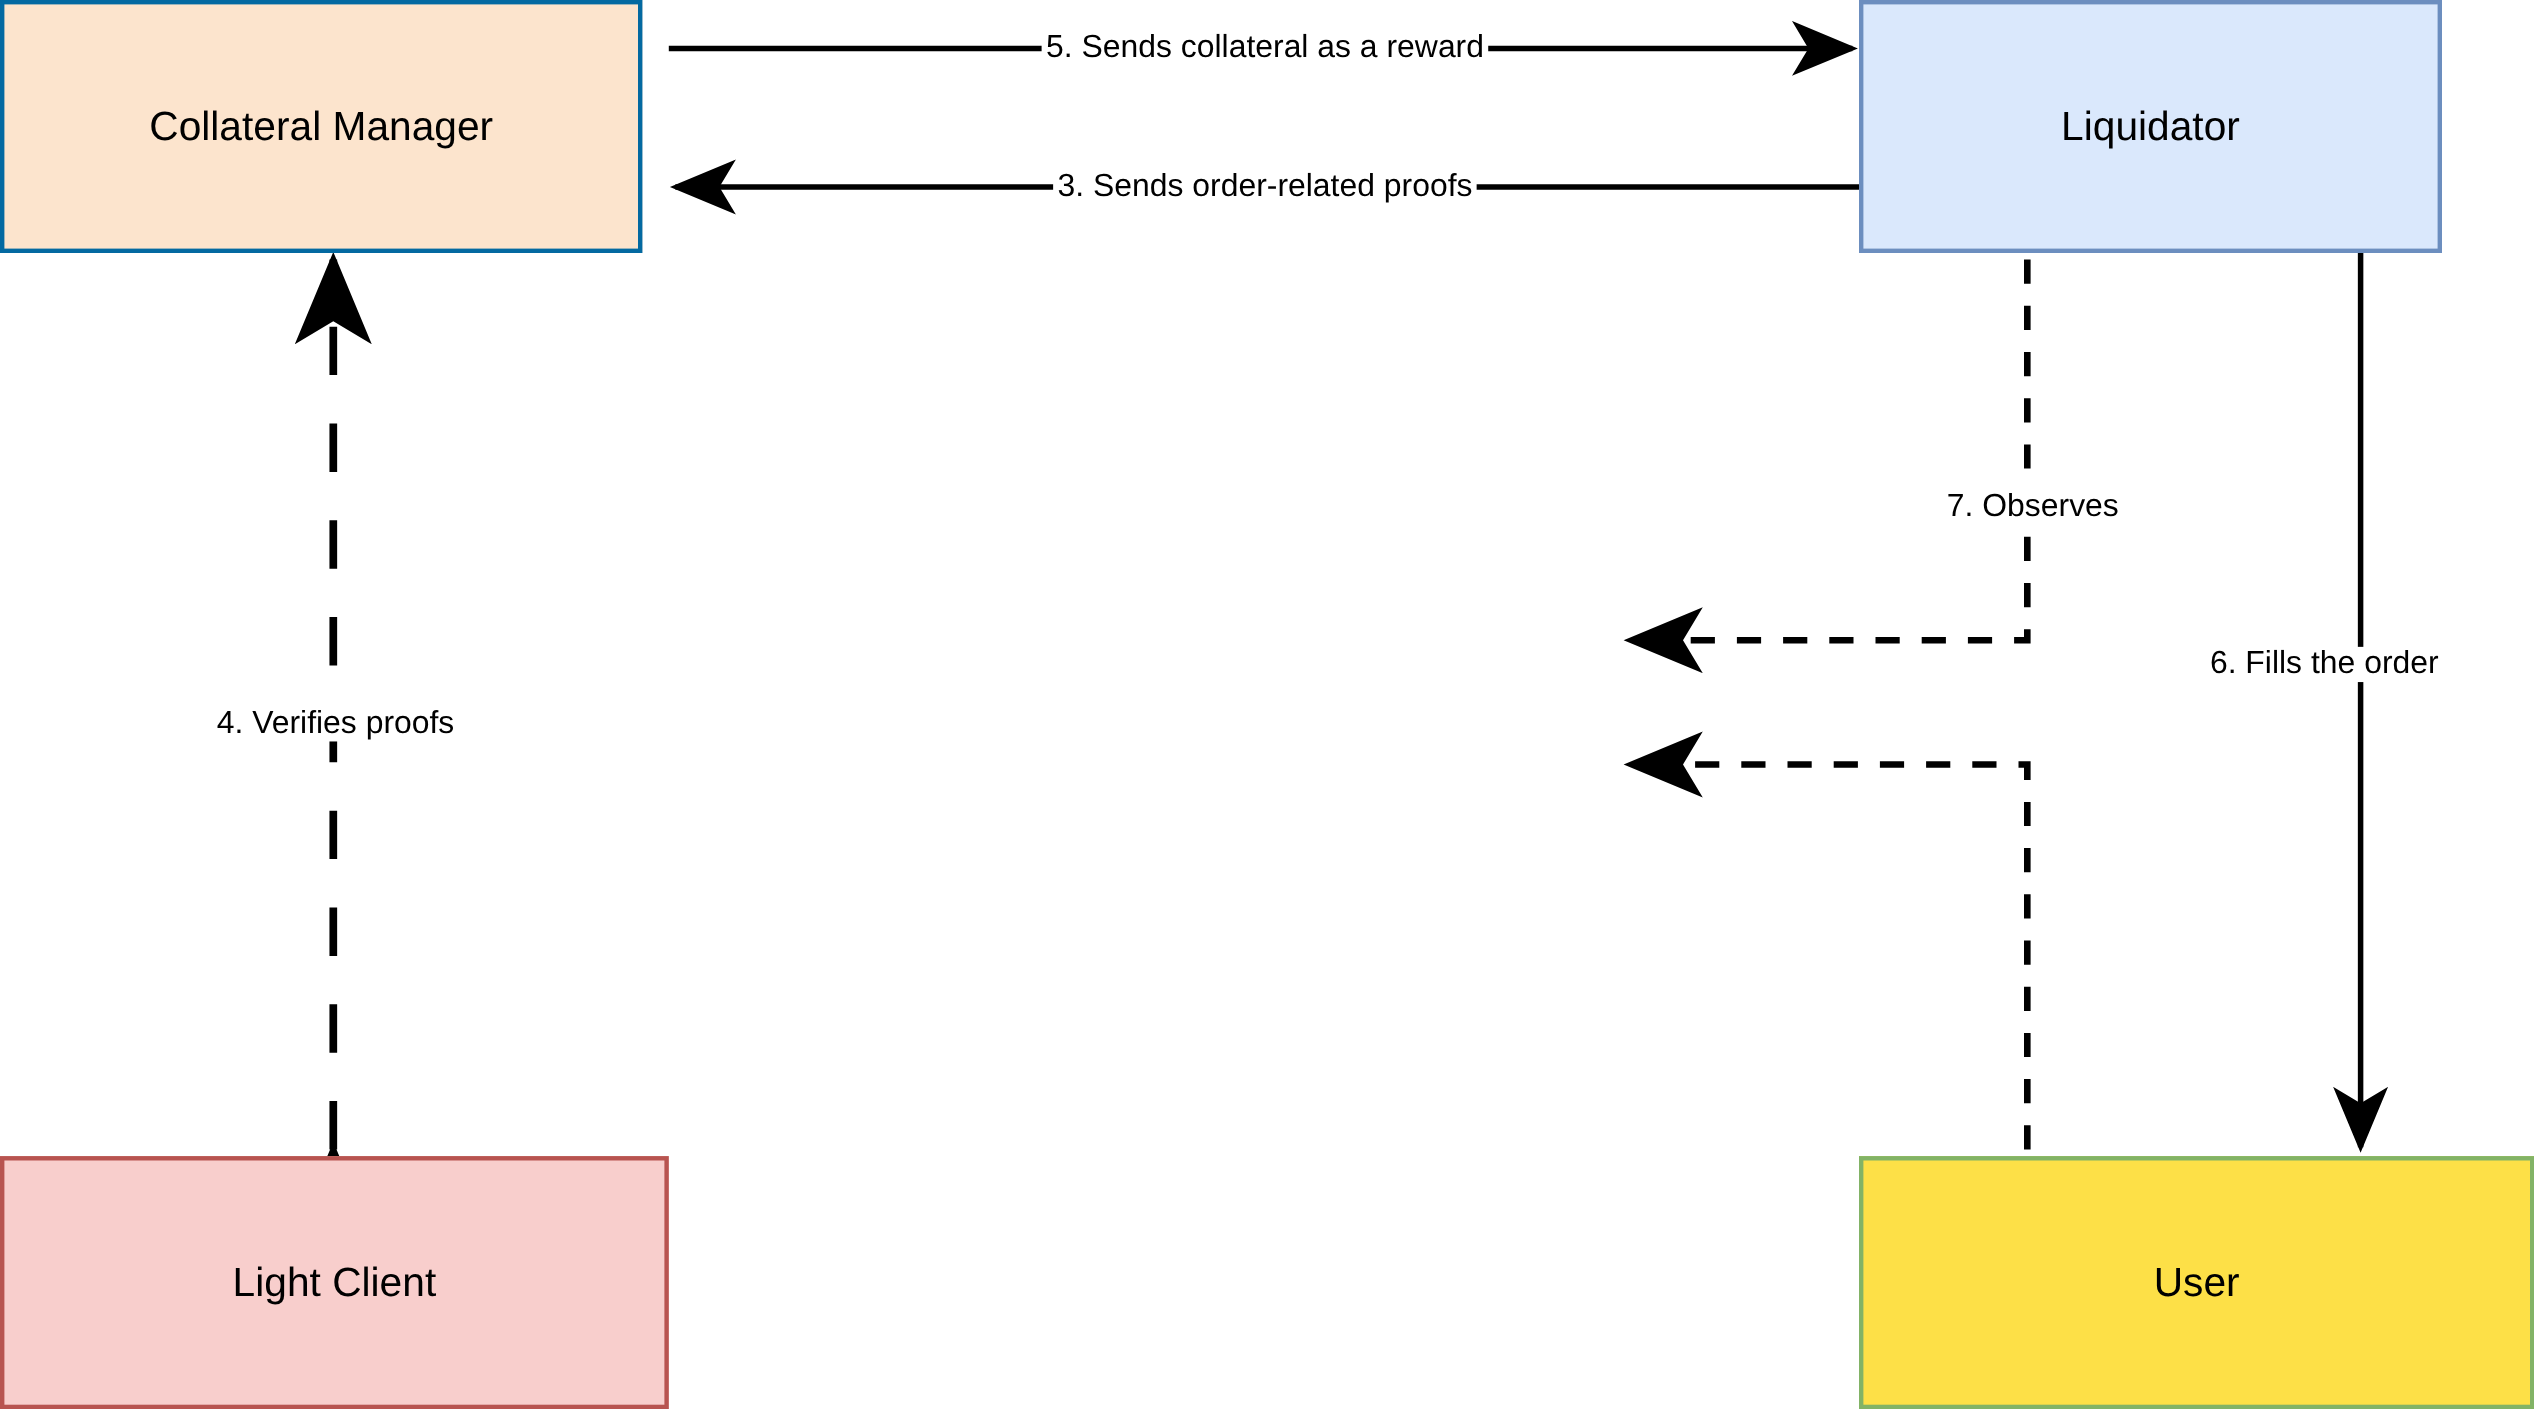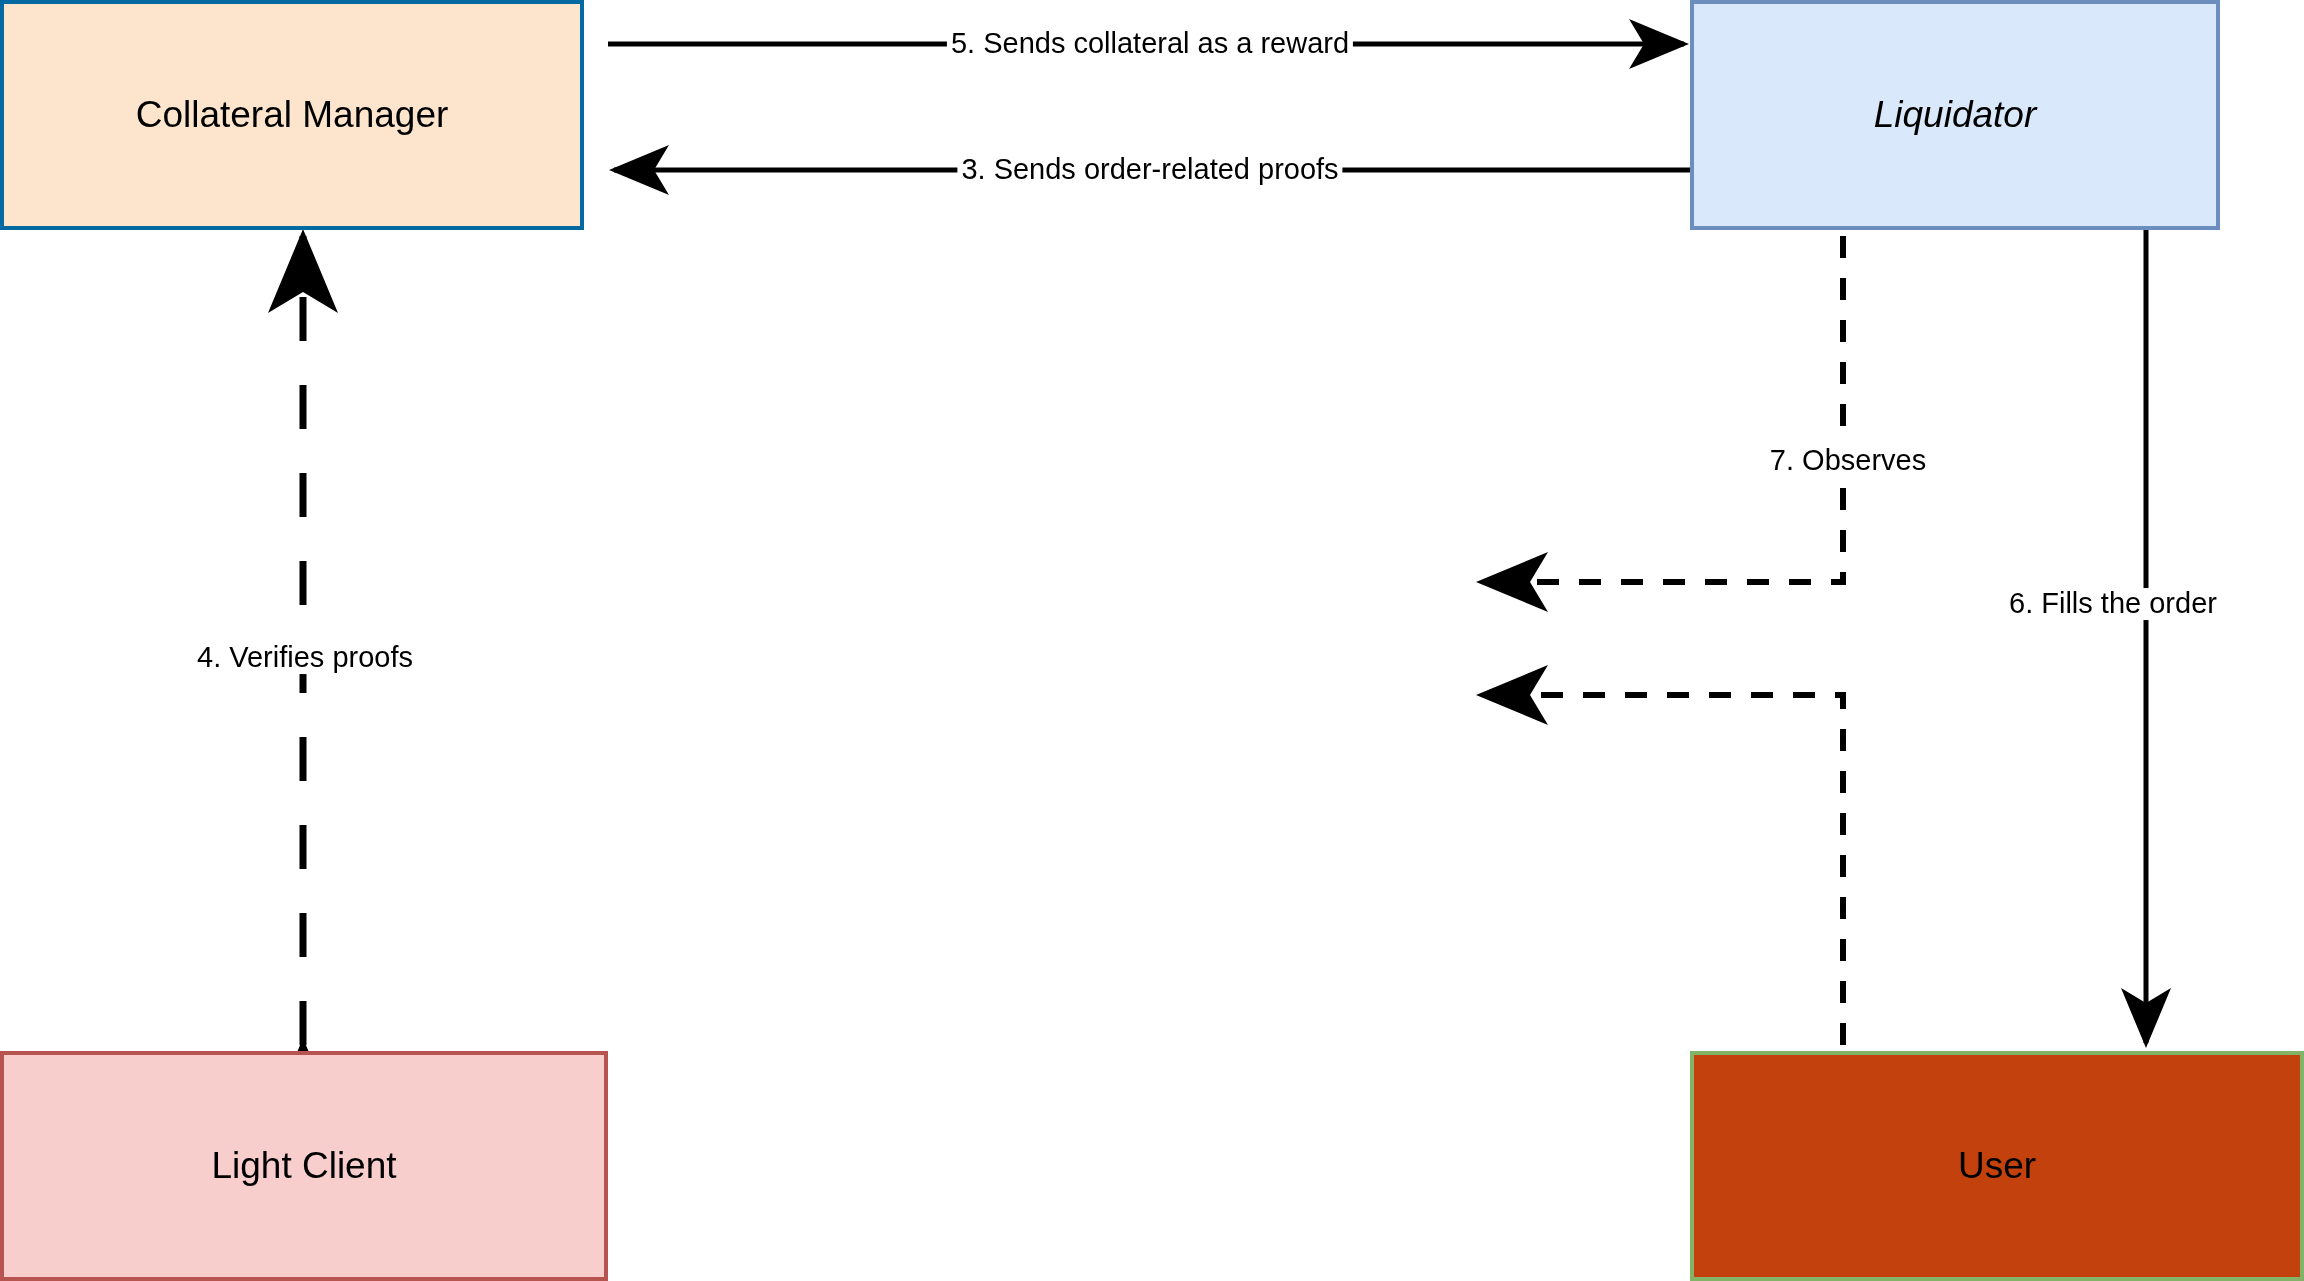--- a/index.html
+++ b/index.html
@@ -39,33 +39,32 @@
     left: 0px; top: 0px;
     width: 584px; height: 230px;
     background: #fce4cd;
     border: 4px solid #0369a1;
   }
   .node.liquidator {
     left: 1690px; top: 0px;
     width: 530px; height: 230px;
     background: #dae8fc;
     border: 4px solid #6c8ebf;
-    font-style: italic;
   }
   .node.light-client {
     left: 0px; top: 1051px;
     width: 608px; height: 230px;
     background: #f8cecc;
     border: 4px solid #b85450;
     text-align: right;
   }
   .node.user {
     left: 1690px; top: 1051px;
     width: 614px; height: 230px;
-    background: #c2410c;
+    background: #fde047;
     border: 4px solid #82b366;
   }
   .node.expired-order {
     left: 862px; top: 522px;
     width: 608px; height: 232px;
     background: transparent;
     border: 5px dashed #000000;
   }
   .edge-label {
     position: absolute;

